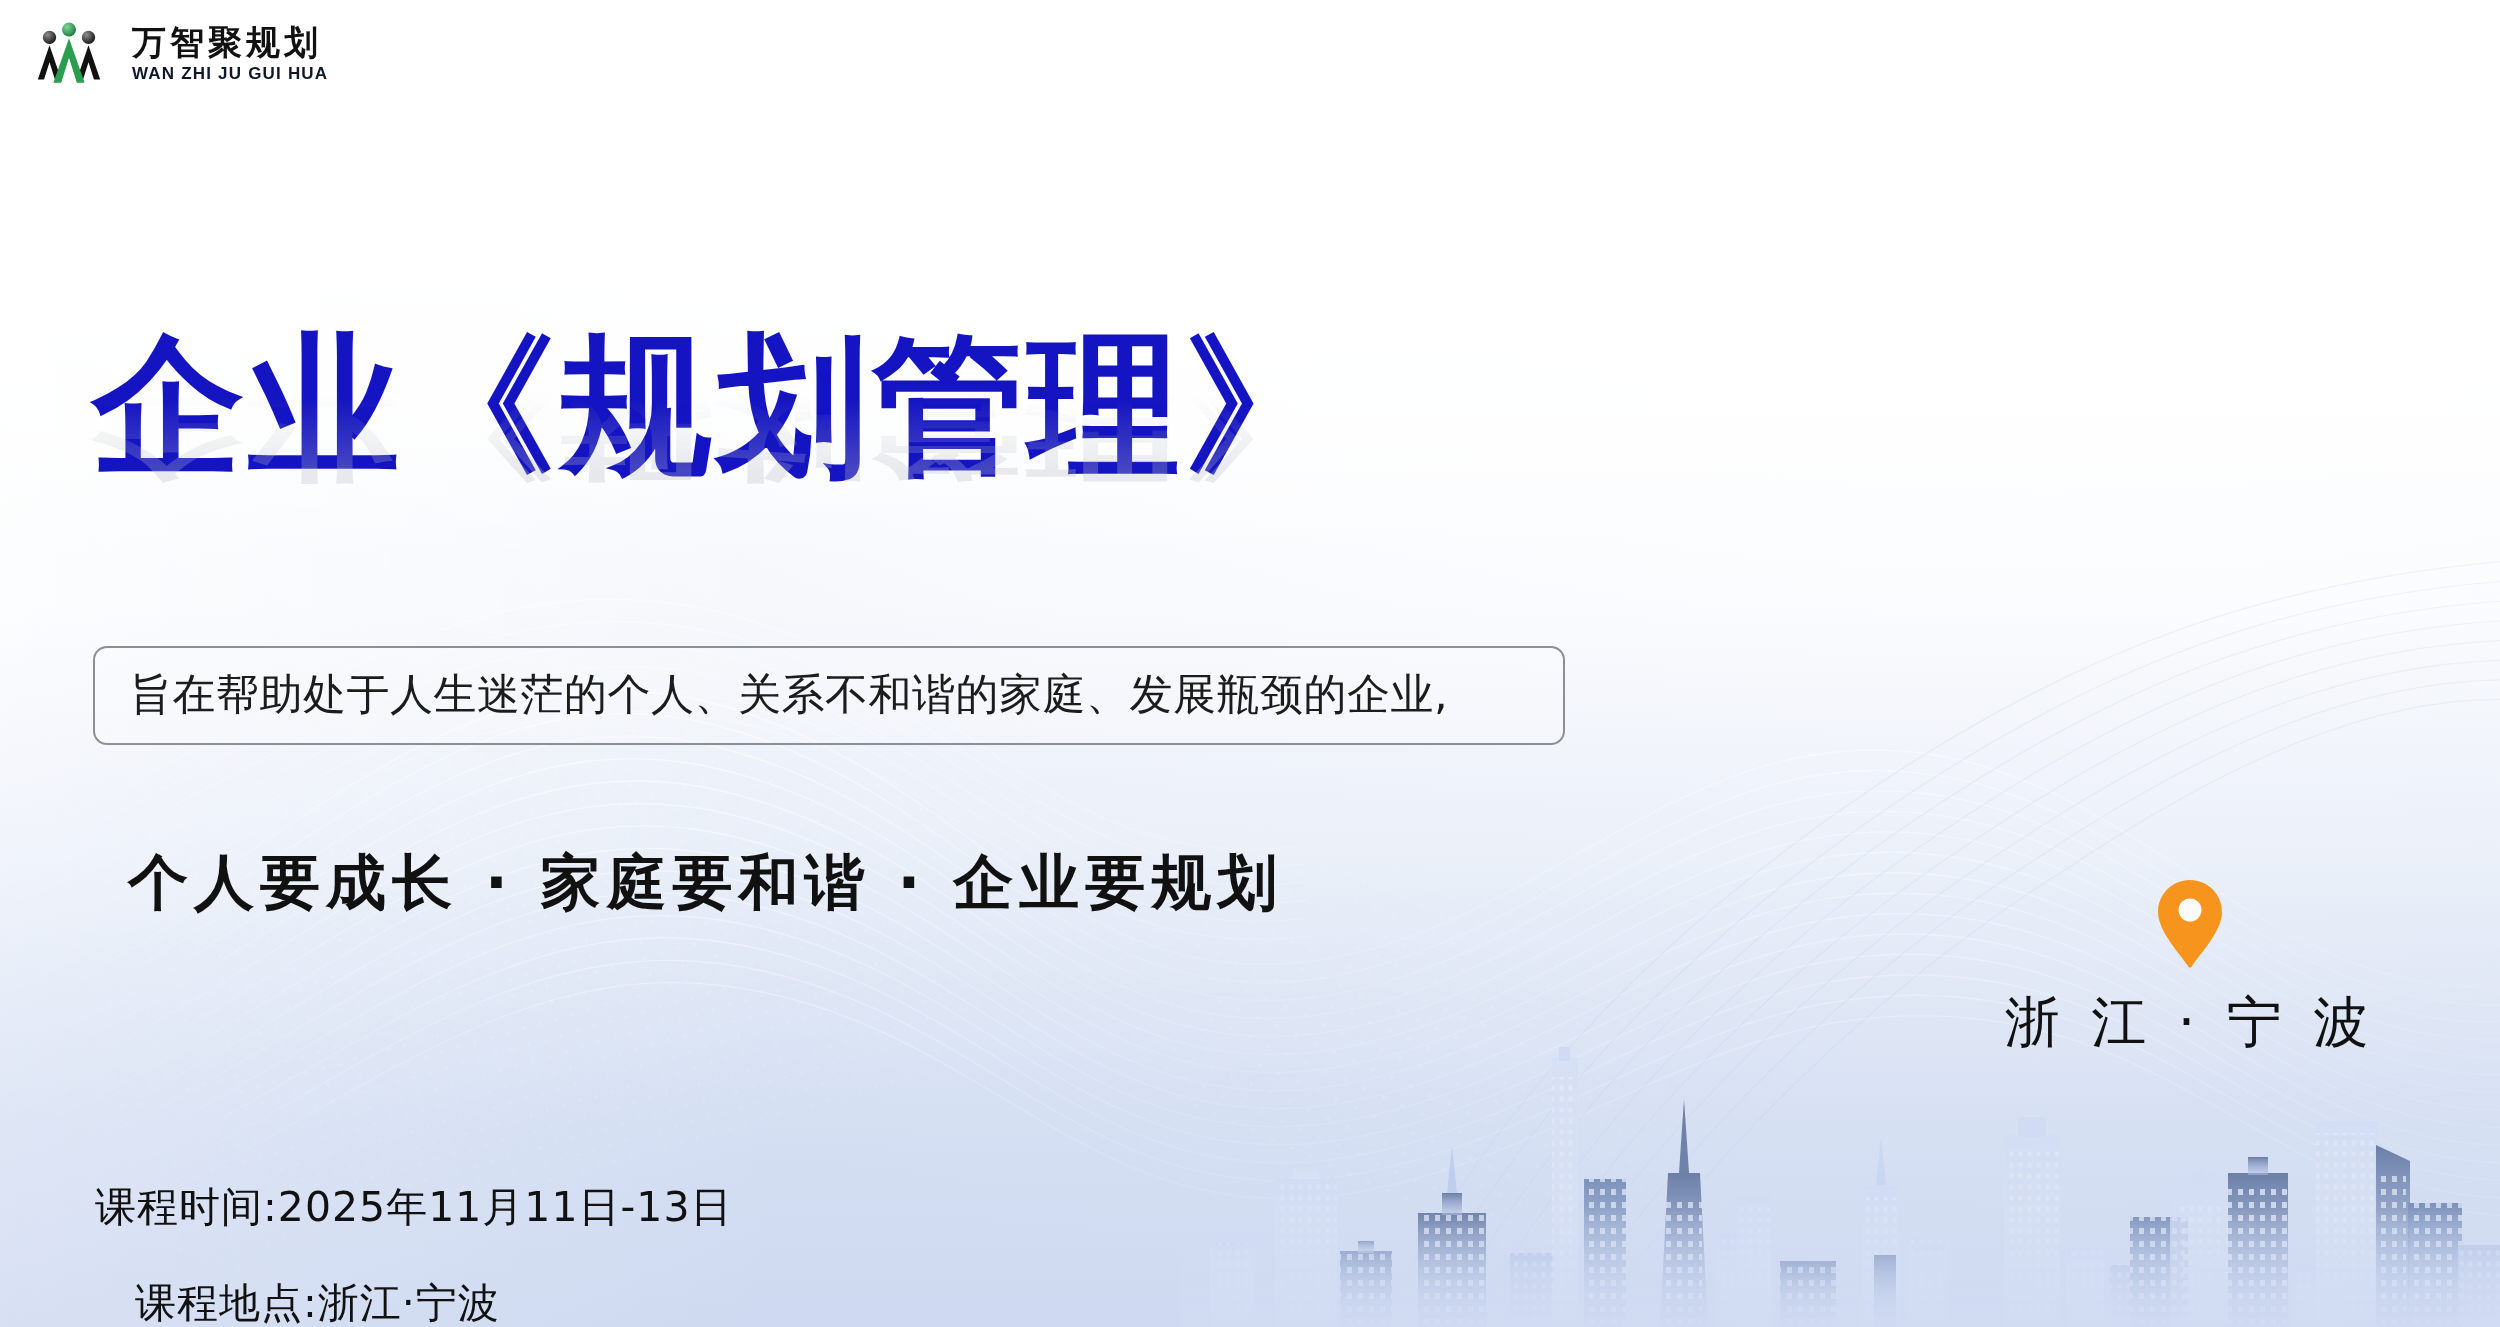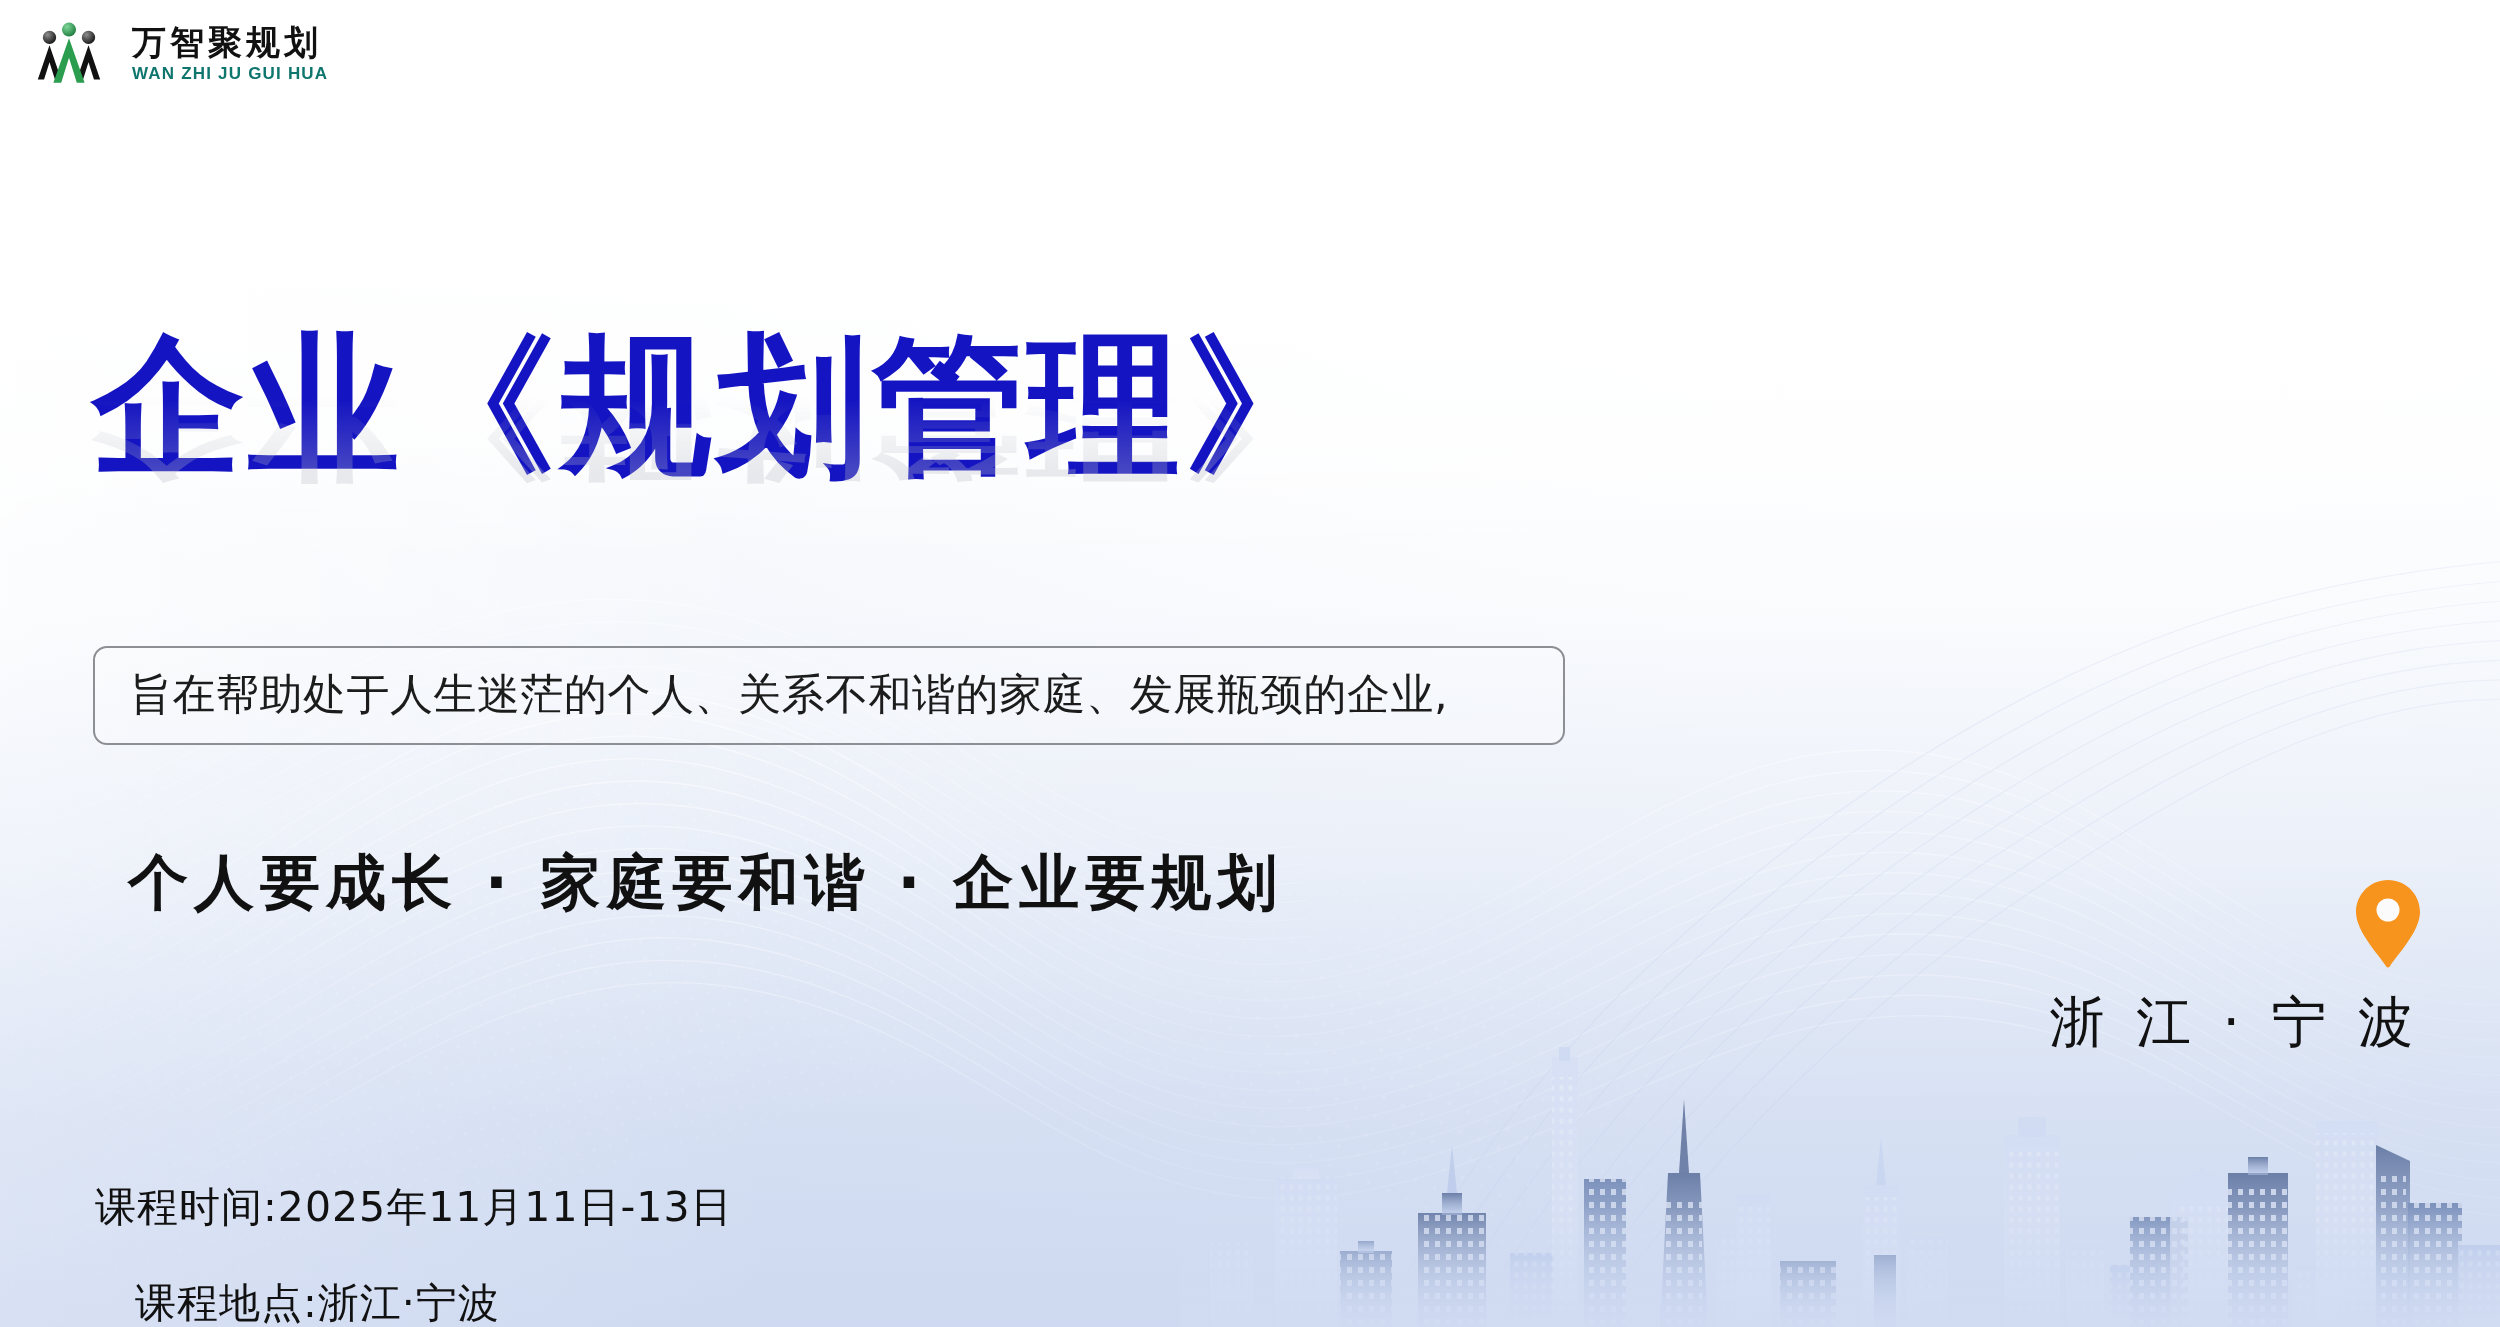--- a/index.html
+++ b/index.html
@@ -65,21 +65,21 @@
     display:flex;align-items:center;gap:24px;
   }
   .logo-mark{width:78px;height:78px;display:block;}
   .logo-text{display:flex;flex-direction:column;line-height:1;}
   .logo-cn{
     font-family:"DejaVu Serif","Liberation Serif",serif;
     font-size:34px;font-weight:700;color:#111;letter-spacing:4px;
   }
   .logo-en{
     font-family:"Liberation Sans",sans-serif;
-    font-size:17px;font-weight:700;color:#0f766e;letter-spacing:1.2px;margin-top:6px;
+    font-size:17px;font-weight:700;color:#0f172a;letter-spacing:1.2px;margin-top:6px;
   }
 
   
   .title-zone{position:absolute;left:92px;top:330px;width:1700px;}
   .title-main{
     font-family:"DejaVu Sans","Liberation Sans",sans-serif;
     font-size:152px;line-height:1;font-weight:700;
     color:#1414c2;
     letter-spacing:4px;
     white-space:nowrap;
@@ -128,21 +128,21 @@
   .course-line{
     font-family:"DejaVu Sans","Liberation Sans",sans-serif;
     font-size:41px;color:#111;white-space:nowrap;letter-spacing:1px;
     margin-bottom:41px;
   }
   .course-line:last-child{margin-bottom:0;margin-left:40px;}
 
   
   .pin-group{
     position:absolute;left:1960px;top:880px;width:460px;
-    display:flex;flex-direction:column;align-items:flex-end;
+    display:flex;flex-direction:column;align-items:center;
   }
   .pin-icon{width:64px;height:88px;display:block;}
   .pin-label{
     margin-top:18px;
     font-family:"DejaVu Sans","Liberation Sans",sans-serif;
     font-size:55px;font-weight:500;color:#111;letter-spacing:7px;white-space:nowrap;
   }
 </style>
 </head>
 <body>

